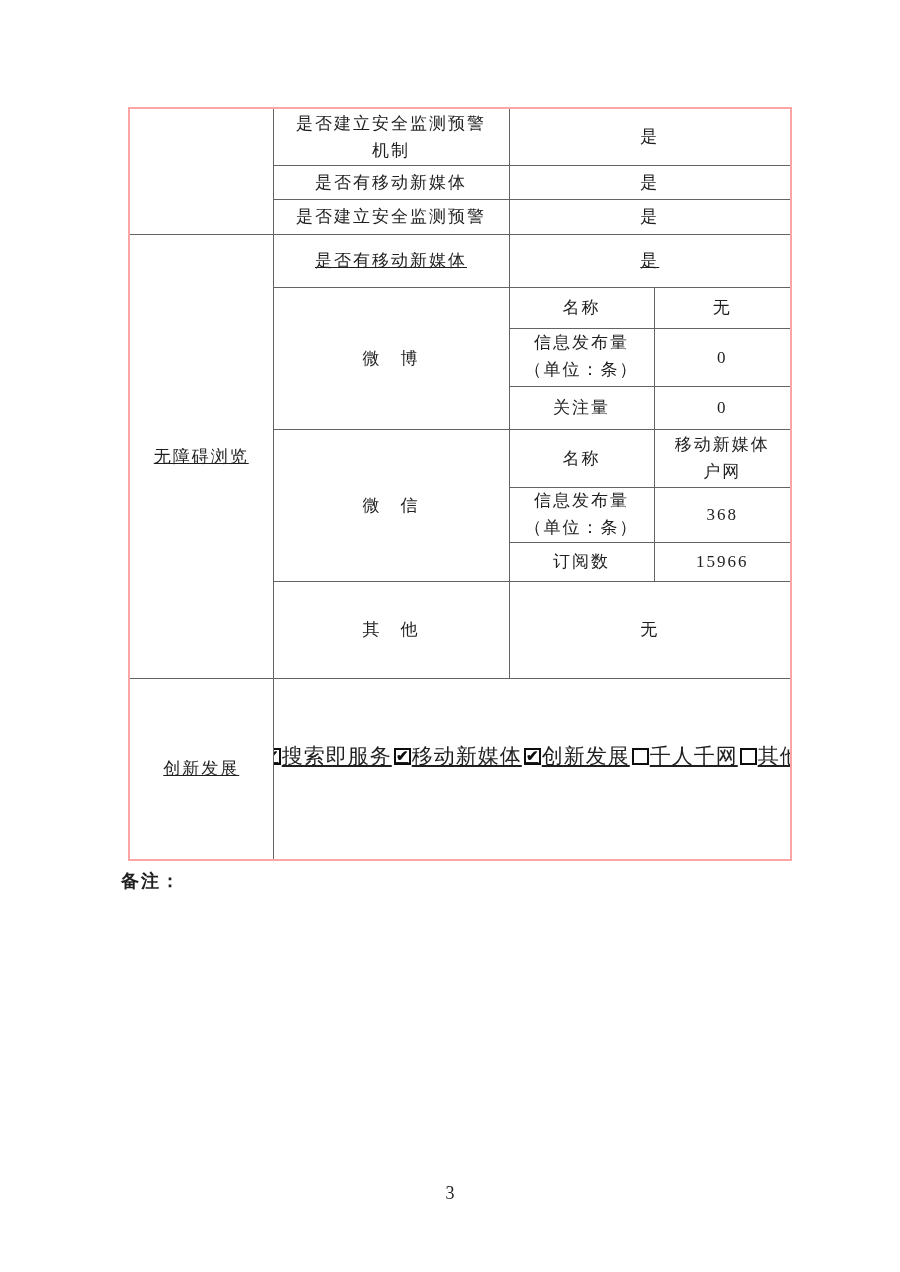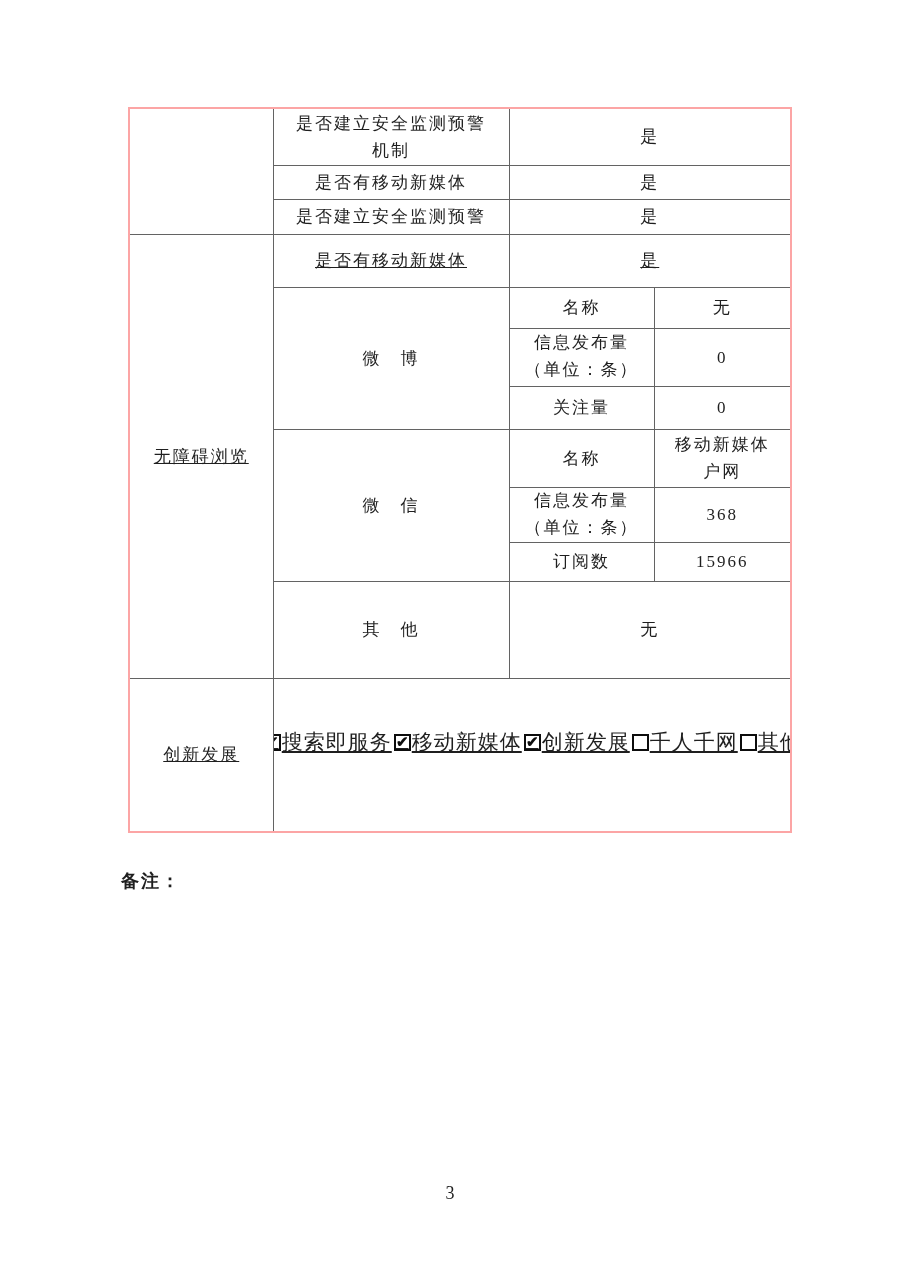--- a/index.html
+++ b/index.html
@@ -143,21 +143,21 @@
       <tr style="height:39px">
         <td>订阅数</td>
         <td>15966</td>
       </tr>
 
       <tr style="height:97px">
         <td>其　他</td>
         <td colspan="2">无</td>
       </tr>
 
-      <tr style="height:154px">
+      <tr style="height:182px">
         <td class="thick-top">创新发展</td>
         <td colspan="3" class="thick-top">
           <div class="cbrow">
             <span class="cb checked">✔</span>
               <span class="cblabel">搜索即服务</span>
             <span class="cb checked">✔</span>
               <span class="cblabel">移动新媒体</span>
             <span class="cb checked">✔</span>
               <span class="cblabel">创新发展</span>
             <span class="cb"></span>

